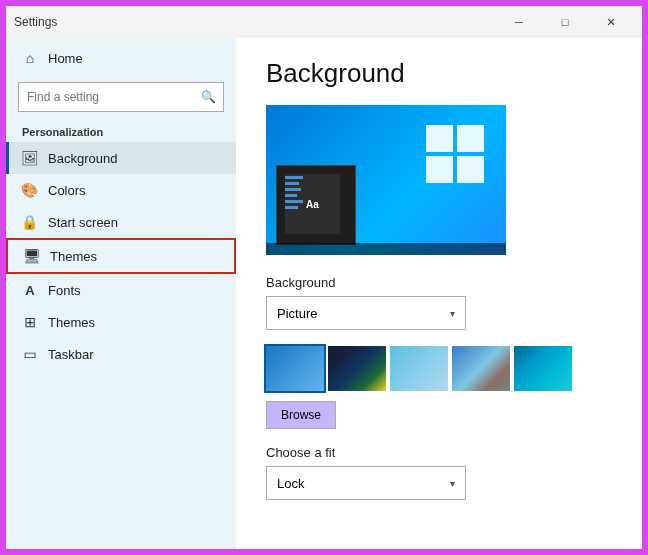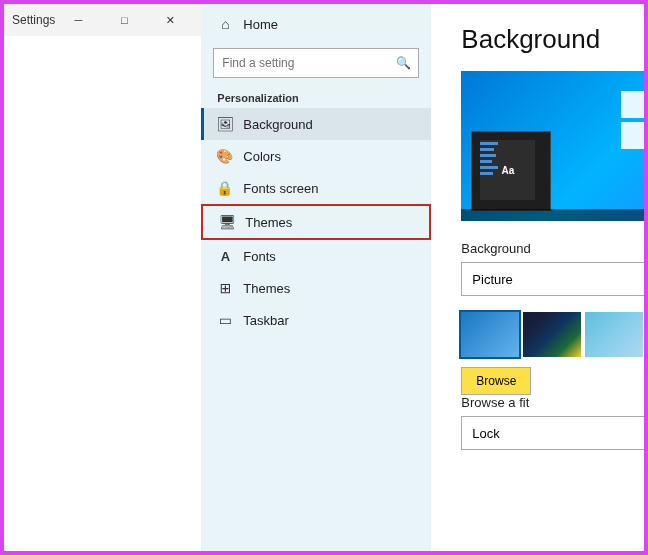--- a/index.html
+++ b/index.html
@@ -9,22 +9,22 @@
       font-family: 'Segoe UI', Arial, sans-serif;
       font-size: 13px;
       background: #f3f3f3;
       overflow: hidden;
     }
     .window {
       width: 648px;
       height: 555px;
       background: #fff;
       display: flex;
-      flex-direction: row;
-      border: 4px solid #d946ef;
+      flex-direction: column;
+      border: 6px solid #d946ef;
     }
     .title-bar {
       height: 32px;
       background: #f3f3f3;
       display: flex;
       align-items: center;
       justify-content: space-between;
       padding: 0 8px;
       flex-shrink: 0;
     }
@@ -252,24 +252,24 @@
       cursor: pointer;
       flex-shrink: 0;
     }
     .picture-thumb.selected {
       outline: 2px solid #005a9e;
     }
     .browse-btn {
       height: 28px;
       padding: 0 14px;
       border: 1px solid #aaa;
-      background: #fde047;
+      background: #c4b5fd;
       cursor: pointer;
       font-size: 12px;
-      margin-bottom: 0;
+      margin-bottom: 16px;
     }
     .fit-label {
       font-size: 13px;
       color: #222;
       margin-bottom: 6px;
     }
     
     .thumb-blue { background: linear-gradient(135deg, #1a78c2, #63b3ed); }
     .thumb-night { background: linear-gradient(135deg, #1a1a2e, #16213e, #0f3460, #1a6b3a, #f5d020); }
     .thumb-light-blue { background: linear-gradient(135deg, #5bc0de, #87ceeb, #b0d8f0); }
@@ -309,21 +309,21 @@
       <div class="sidebar-item active">
         <span class="sidebar-item-icon">🖼</span>
         <span class="sidebar-item-label">Background</span>
       </div>
       <div class="sidebar-item">
         <span class="sidebar-item-icon">🎨</span>
         <span class="sidebar-item-label">Colors</span>
       </div>
       <div class="sidebar-item">
         <span class="sidebar-item-icon">🔒</span>
-        <span class="sidebar-item-label">Fonts screen</span>
+        <span class="sidebar-item-label">Start screen</span>
       </div>
       <div class="sidebar-item highlighted">
         <span class="sidebar-item-icon">🖥</span>
         <span class="sidebar-item-label">Themes</span>
       </div>
       <div class="sidebar-item">
         <span class="sidebar-item-icon" style="font-weight:700;font-size:13px;">A</span>
         <span class="sidebar-item-label">Fonts</span>
       </div>
       <div class="sidebar-item">
@@ -381,20 +381,20 @@
         <div class="picture-thumb thumb-blue selected"></div>
         <div class="picture-thumb thumb-night"></div>
         <div class="picture-thumb thumb-light-blue"></div>
         <div class="picture-thumb thumb-rocks"></div>
         <div class="picture-thumb thumb-underwater"></div>
       </div>
 
       <button class="browse-btn">Browse</button>
 
       
-      <div class="fit-label">Browse a fit</div>
+      <div class="fit-label">Choose a fit</div>
       <div class="dropdown">
         <span>Lock</span>
         <span class="dropdown-arrow">▾</span>
       </div>
     </div>
   </div>
 </div>
 
 </body></html>

